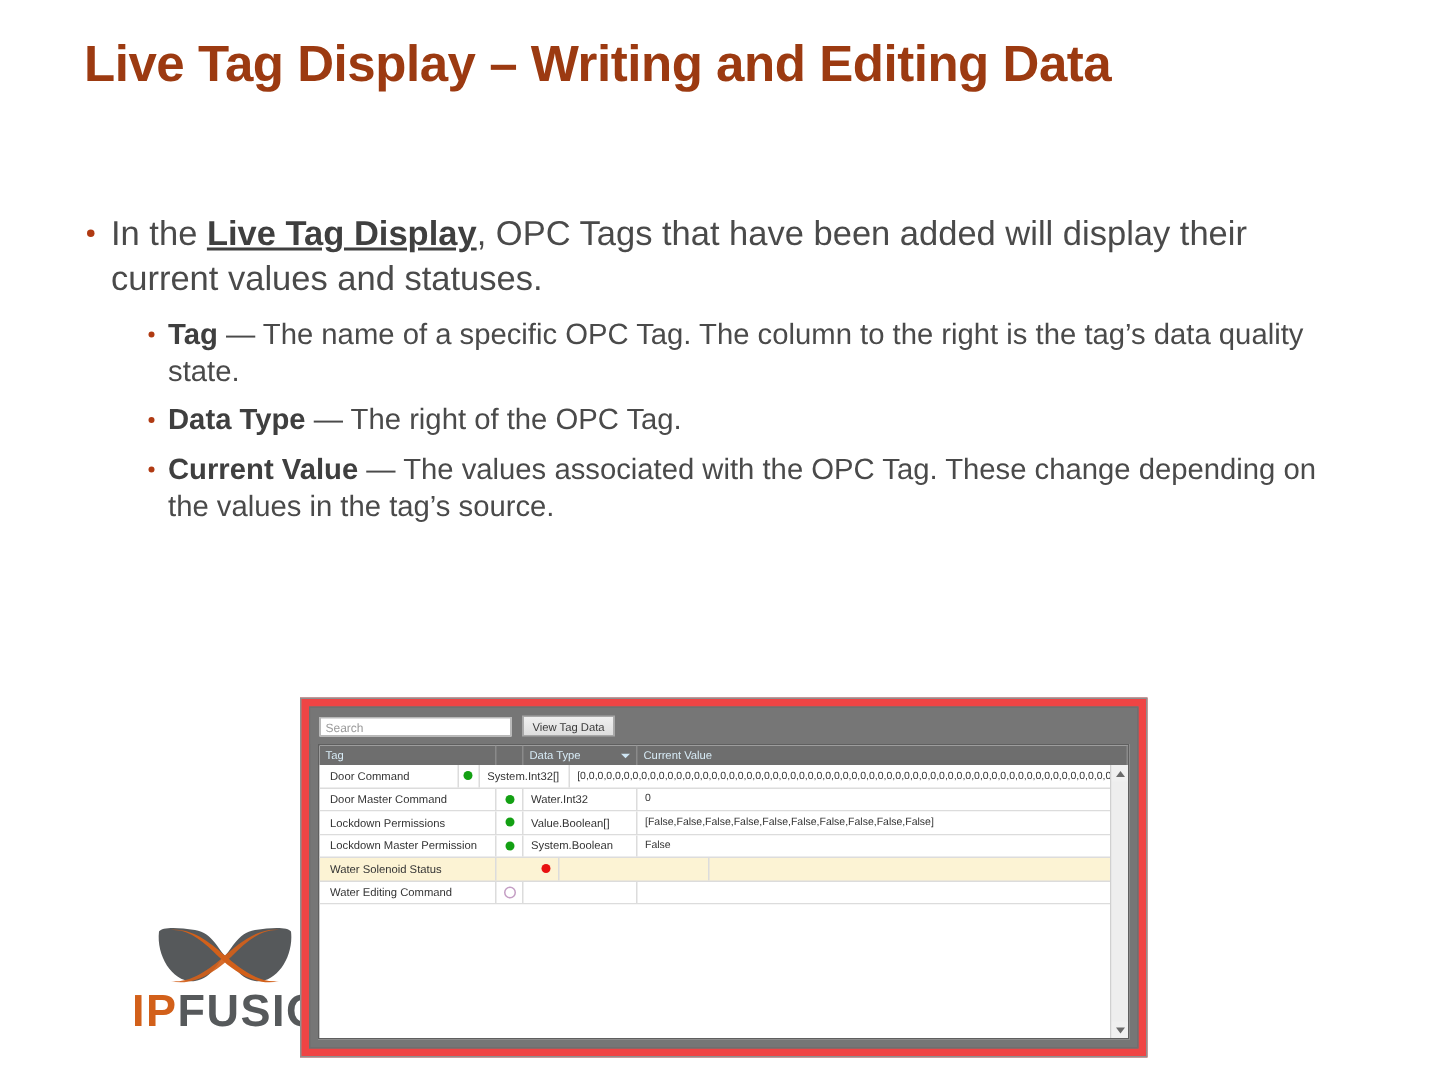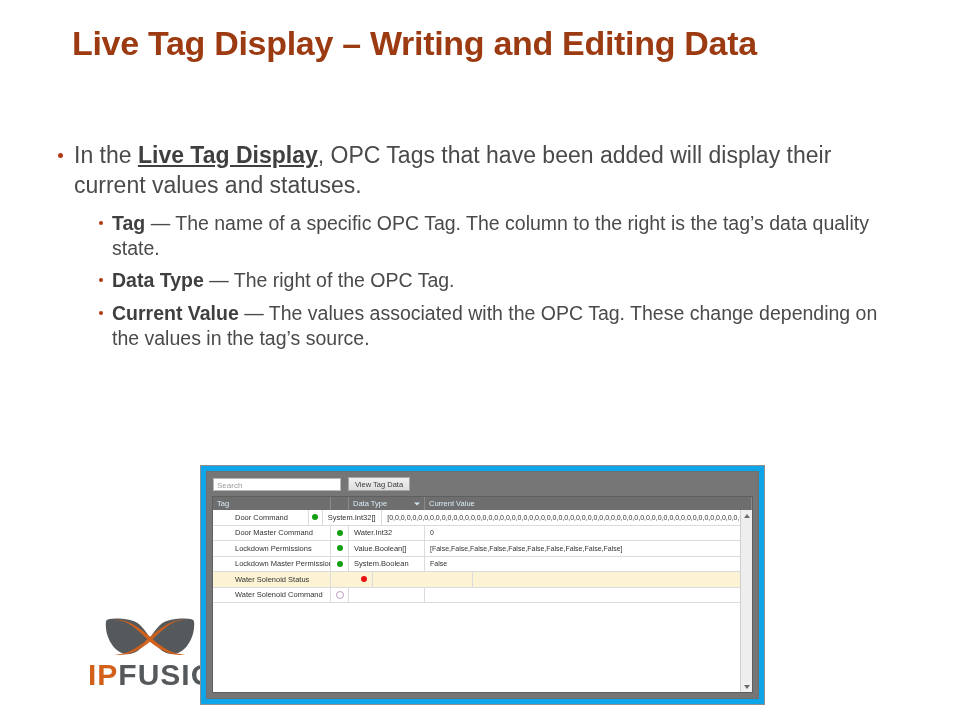--- a/index.html
+++ b/index.html
@@ -11,21 +11,21 @@
     width: 960px;
     height: 720px;
     position: relative;
     overflow: hidden;
     font-family: "Liberation Sans", sans-serif;
   }
 
   
   .slide-title {
     position: absolute;
-    left: 72px;
+    left: 56px;
     top: 24px;
     width: 860px;
     font-size: 34px;
     font-weight: bold;
     color: #9C3A11;
     letter-spacing: -0.3px;
     line-height: 1.15;
     white-space: nowrap;
   }
 
@@ -102,21 +102,21 @@
   .logo-word .ip { color: #D2601A; text-align: right; }
   .logo-word .fusion { color: #56595B; }
 
   
   .shot-frame {
     position: absolute;
     left: 200px;
     top: 465px;
     width: 565px;
     height: 240px;
-    background: #0ea5e9;
+    background: #ef4444;
     border: 1px solid #8f8f8f;
     box-sizing: border-box;
     padding: 5px;
   }
   .shot-inner {
     width: 100%;
     height: 100%;
     background: #767676;
     box-sizing: border-box;
     border: 1px solid #6f6f6f;
@@ -234,21 +234,21 @@
   .cell {
     height: 100%;
     display: flex;
     align-items: center;
     padding-left: 5px;
     box-sizing: border-box;
     border-right: 1px solid #dcdcdc;
     overflow: hidden;
     white-space: nowrap;
   }
-  .c-tag    { width: 118px; padding-left: 22px; }
+  .c-tag    { width: 118px; padding-left: 7px; }
   .c-status { width: 18px; justify-content: center; padding-left: 0; }
   .c-type   { width: 76px; }
   .c-value  { flex: 1 1 auto; border-right: none; font-size: 7px; }
 
   .dot {
     width: 6px;
     height: 6px;
     border-radius: 50%;
     display: block;
   }
@@ -390,21 +390,21 @@
           <div class="row highlight">
             <div class="cell c-tag">Water Solenoid Status</div>
             <div class="cell c-status">
                 <span class="dot dot-red"></span>
               </div>
             <div class="cell c-type"></div>
             <div class="cell c-value"></div>
           </div>
 
           <div class="row">
-            <div class="cell c-tag">Water Solenoid Command</div>
+            <div class="cell c-tag">Water Editing Command</div>
             <div class="cell c-status">
                 <span class="dot dot-empty"></span>
               </div>
             <div class="cell c-type"></div>
             <div class="cell c-value"></div>
           </div>
 
           <div class="row empty"></div>
         </div>
 

